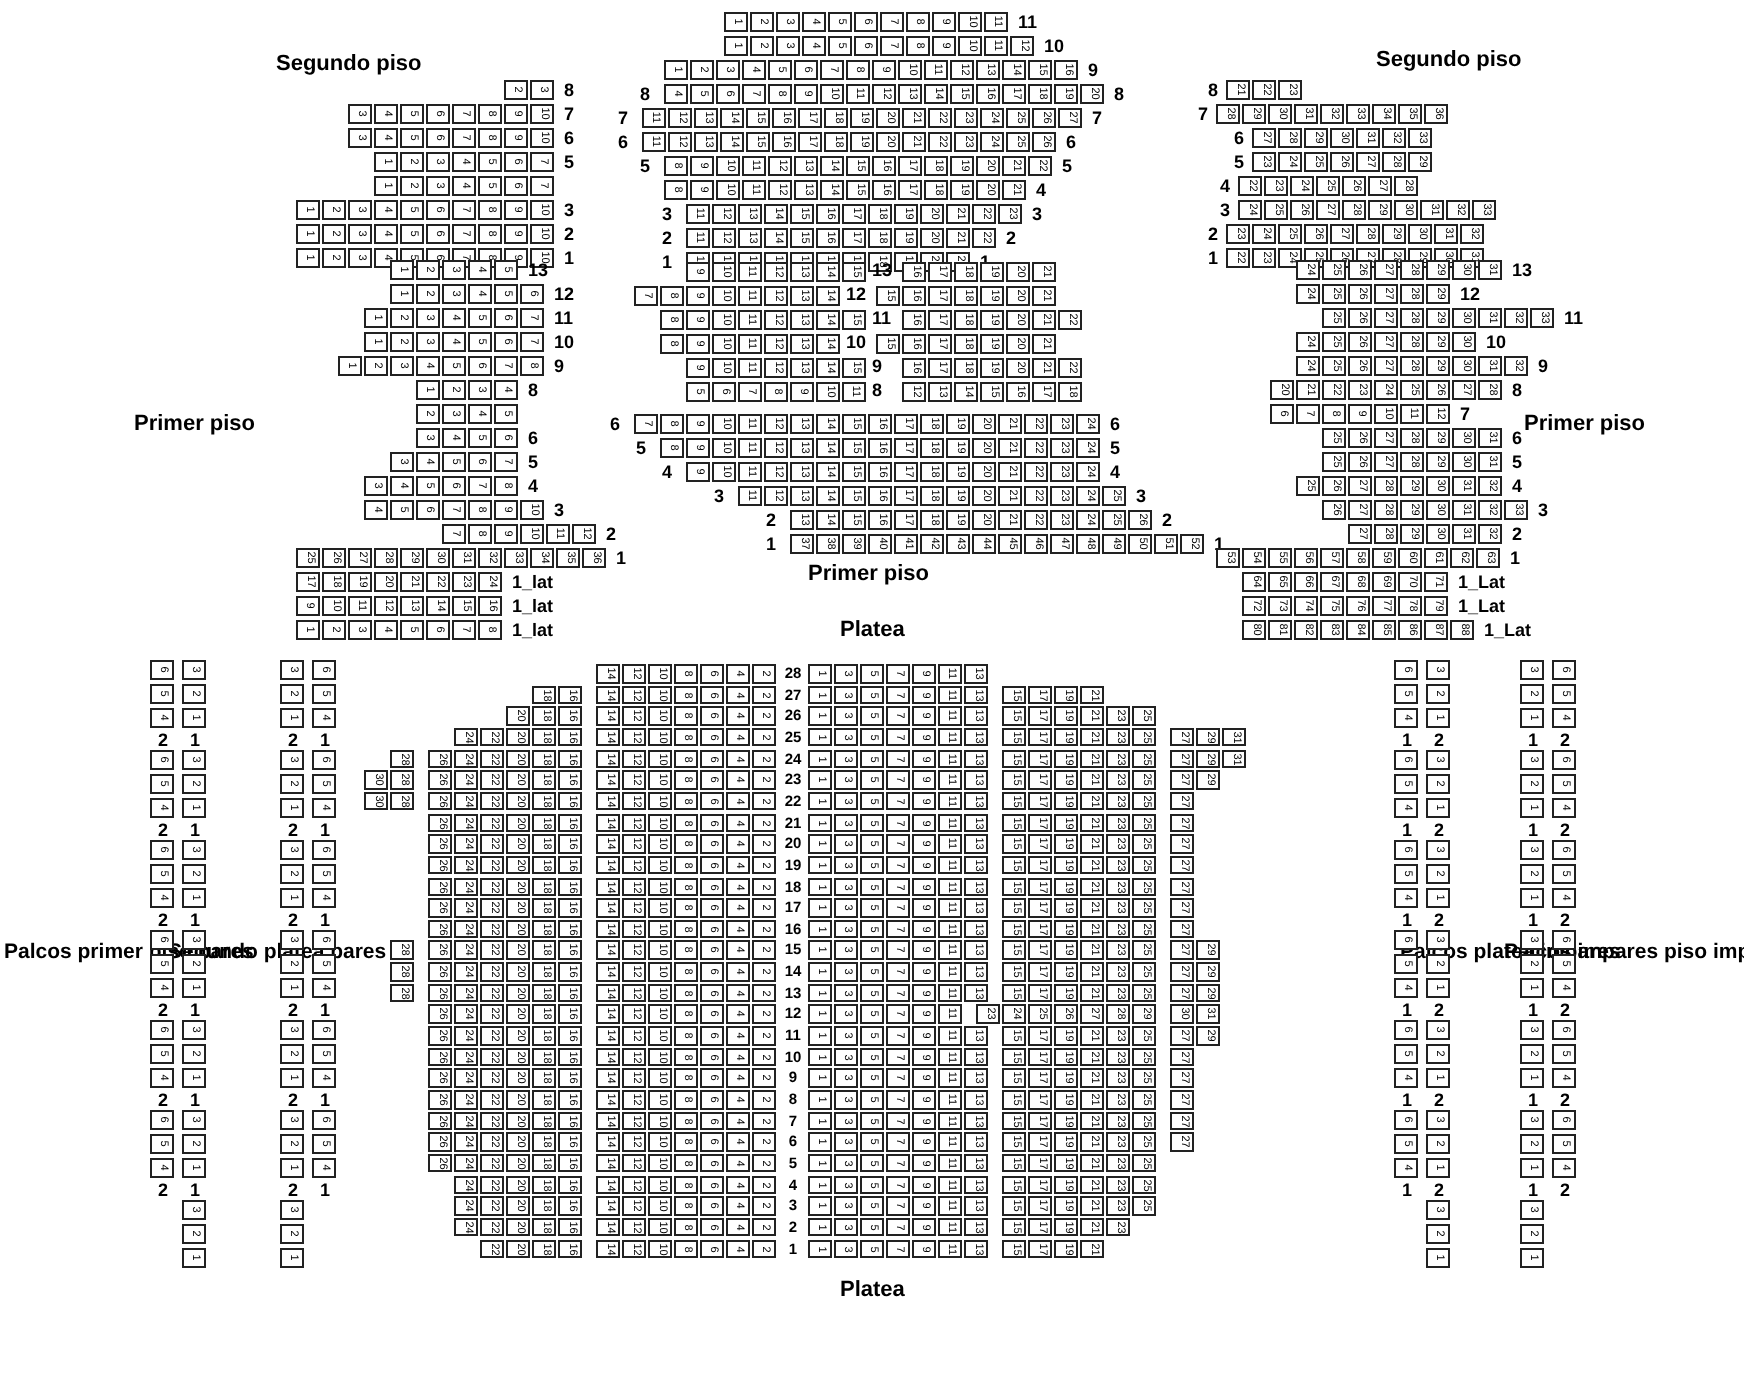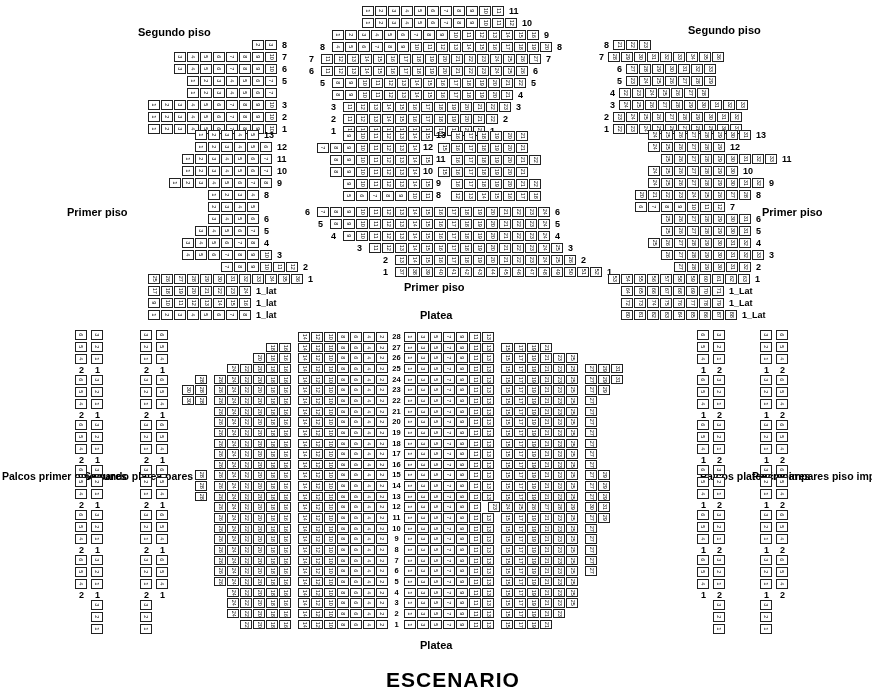--- a/index.html
+++ b/index.html
@@ -24,21 +24,20 @@
   <div class="title" style="left:688px;top:24px;">Segundo piso</div>
   <div class="title" style="left:67px;top:206px;">Primer piso</div>
   <div class="title" style="left:404px;top:281px;">Primer piso</div>
   <div class="title" style="left:762px;top:206px;">Primer piso</div>
   <div class="title" style="left:420px;top:309px;">Platea</div>
   <div class="title" style="left:420px;top:639px;">Platea</div>
   <div class="small-title" style="left:2px;top:470px;">Palcos primer piso pares</div>
   <div class="small-title" style="left:84px;top:470px;">Segundo platea pares</div>
   <div class="small-title" style="left:700px;top:470px;">Palcos platea impares</div>
   <div class="small-title" style="left:752px;top:470px;">Palcos impares piso imp</div>
-  <div class="stage" style="left:386px;top:668px;">ESCENARIO</div>
 <div class="seat" style="left: 252px; top: 40px;">
       <span>2</span>
     </div>
     <div class="seat" style="left: 265px; top: 40px;">
       <span>3</span>
     </div>
     <div class="rowlab" style="left: 282px; top: 40px;">8</div>
     <div class="seat" style="left: 174px; top: 52px;">
       <span>3</span>
     </div>

